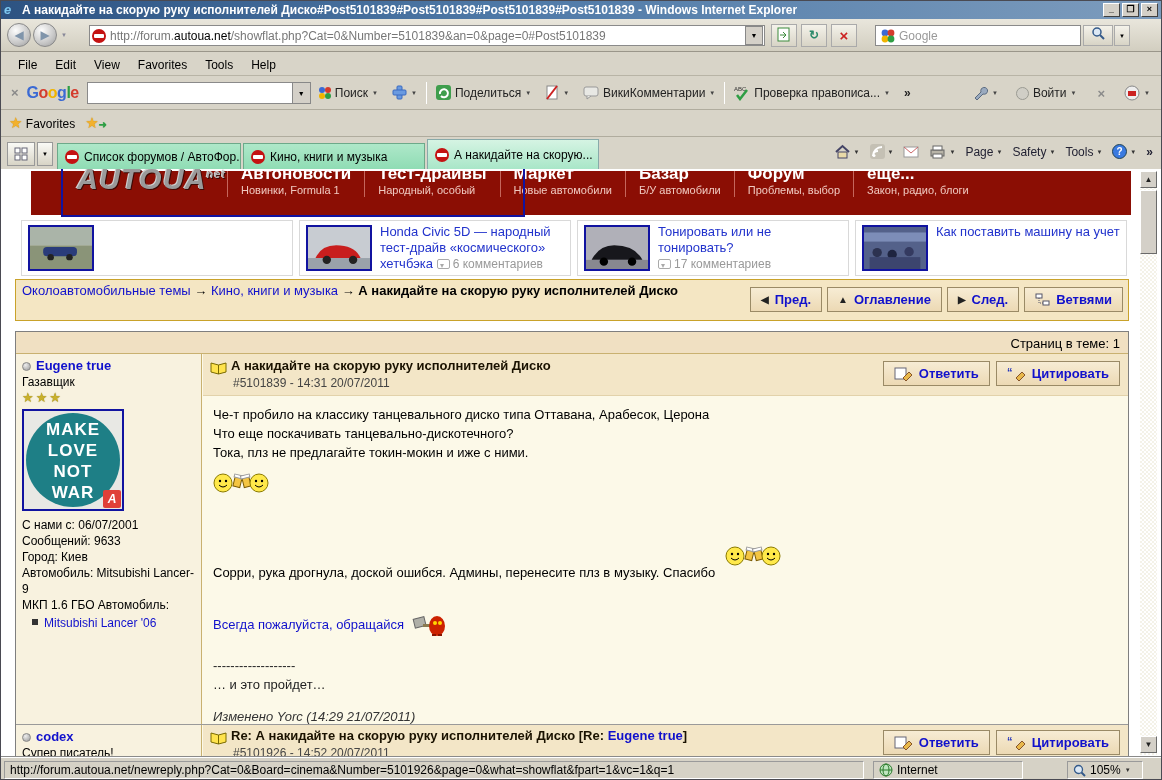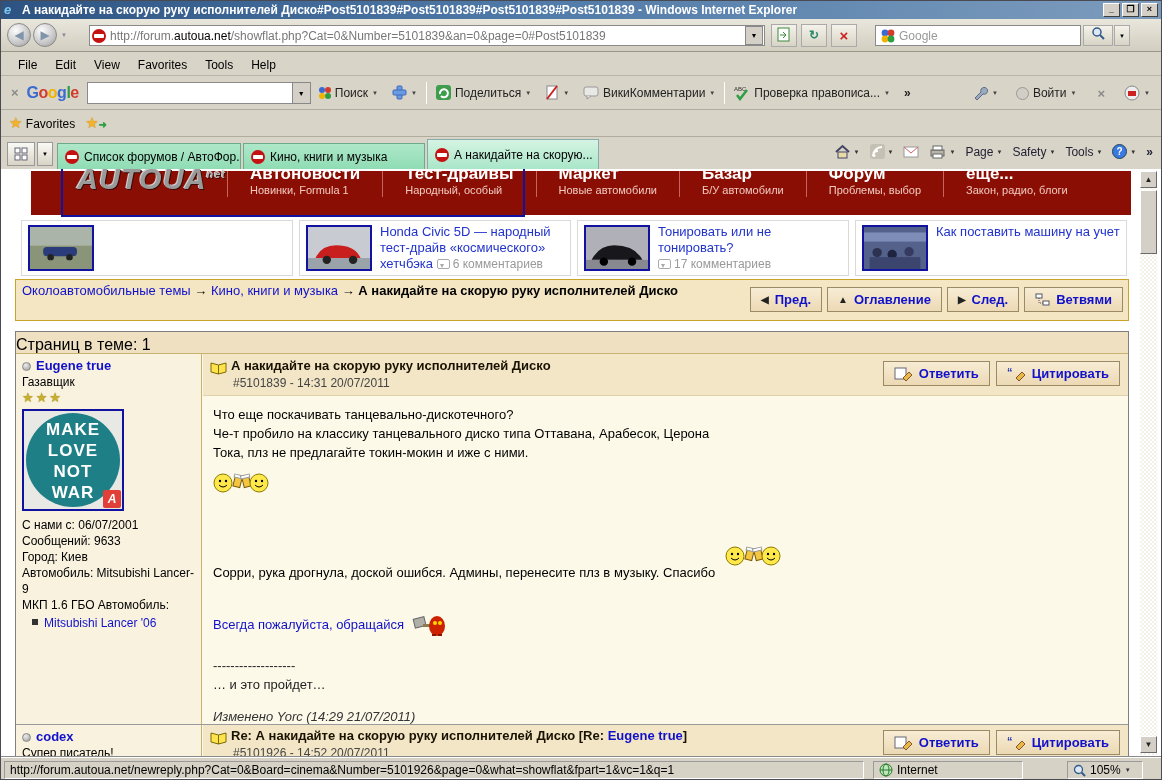--- a/index.html
+++ b/index.html
@@ -53,21 +53,21 @@
 .qdd{position:absolute;left:36px;top:5px;width:16px;height:24px;background:linear-gradient(#fafaf6,#d8d4c6);border:1px solid #999;font-size:6px;text-align:center;line-height:23px}
 .tab{position:absolute;top:6px;height:26px;border:1px solid #6da98a;border-bottom:none;background:linear-gradient(#aee8c9,#8fdcb4);display:flex;align-items:center;padding:0 7px;font-size:12px;white-space:nowrap;overflow:hidden}
 .tab.active{top:2px;height:30px;background:linear-gradient(#d5f4e3,#a9e6c8);border-color:#8aa}
 .cmds{position:absolute;right:8px;top:7px;display:flex;align-items:center;gap:10px;font-size:12px;color:#223}
 .cmd{display:flex;align-items:center;gap:3px}
 
 
 .page{top:168px;height:588px;background:#fff;overflow:hidden}
 .redband{position:absolute;left:30px;top:2px;width:1100px;height:44px;background:#8B0E04;overflow:hidden}
 .navrow{position:absolute;left:196px;top:0;display:flex}
-.navcol{border-left:1px solid rgba(255,190,180,.5);padding:0 22px}
+.navcol{border-left:1px solid rgba(255,190,180,.5);padding:0 13px}
 .navcol .t{margin-top:-7px;font-size:17px;font-weight:bold;color:#fff;line-height:20px}
 .navcol .s{font-size:11px;color:#f0c9c0;line-height:13px}
 .logobox{position:absolute;left:60px;top:-10px;width:464px;height:58px;border:2px solid #1113a0;z-index:5}
 .logotxt{position:absolute;left:14px;top:2px;font-size:29px;font-weight:bold;font-style:italic;color:#9a9a9a;text-shadow:1px 1px 0 #3c0a05,-1px -1px 0 #cfcfcf;letter-spacing:1px}
 .logosuf{font-size:11px;vertical-align:super;color:#b5b5b5}
 
 .newsrow{position:absolute;left:0;top:48px;width:1140px;height:62px;background:#fff}
 .card{position:absolute;top:3px;width:272px;height:56px;border:1px solid #d9d9d9;background:#fff;overflow:hidden}
 .thumb{position:absolute;left:6px;top:4px;width:66px;height:46px;border:2px solid #1113a0}
 .ctext{margin-left:80px;padding:3px 4px 0 0;font-size:13px;line-height:16px;color:#2233cc}
@@ -77,21 +77,21 @@
 
 .bcrow{position:absolute;left:14px;top:110px;width:1114px;height:42px;background:#F4E6C3;border:1px solid #C9A22A}
 .bctext{position:absolute;left:6px;top:2px;width:710px;font-size:13px;line-height:18px}
 .bctext a{color:#1111cc;text-decoration:none}
 .bcbtns{position:absolute;right:5px;top:7px;display:flex;gap:5px}
 .navbtn{height:25px;padding:0 10px;background:linear-gradient(#f7ecd4,#ecd9b4);border:1px solid #9a8a66;display:flex;align-items:center;gap:6px;color:#1111cc;font-weight:bold;font-size:13px}
 .tri{color:#222;font-size:10px}
 
 
 .thread{position:absolute;left:14px;top:162px;width:1114px;height:426px;border:1px solid #7f7f7f;background:#FCF9E8;overflow:hidden}
-.pagesrow{height:22px;background:#F0E0C2;border-bottom:1px solid #C9B170;font-size:16px;padding:4px 8px 0 0}
+.pagesrow{height:22px;background:#F0E0C2;border-bottom:1px solid #C9B170;font-size:13px;text-align:right;padding:4px 8px 0 0}
 .post1{position:absolute;top:22px;left:0;width:100%;height:370px}
 .post2{position:absolute;top:392px;left:0;width:100%;height:40px;border-top:1px solid #9a9a9a}
 .leftcol{position:absolute;left:0;top:0;width:186px;height:100%;background:#F8F2DF;border-right:1px solid #C9B170;padding:4px 6px;font-size:12px;line-height:16px}
 .rightcol{position:absolute;left:187px;right:0;top:0;height:100%}
 .titlerow{position:relative;height:42px;background:#F3E6C7;border-bottom:1px solid #e2d2aa}
 .ptitle{position:absolute;left:28px;top:4px;font-size:13px;font-weight:bold;color:#1a1200}
 .pmeta{position:absolute;left:30px;top:22px;font-size:12px;color:#444}
 .pbtns{position:absolute;right:8px;top:7px;display:flex;gap:6px}
 .bodyarea{position:absolute;top:42px;left:0;right:0;bottom:0;background:#FCF9E8;padding:9px 10px;font-size:13px;line-height:19px}
 .udot{display:inline-block;width:9px;height:9px;border-radius:50%;background:radial-gradient(circle at 35% 30%,#eee,#999);border:1px solid #888;margin-right:5px;vertical-align:-1px}
@@ -492,22 +492,22 @@
               <span class="navbtn">
                 <svg width="19" height="15">
                     <text x="0" y="10" font-size="11" fill="#2233bb" font-weight="bold">“</text>
                     <path d="M9 12 L15 6 L18 9 L12 15 Z" fill="#e8b84b" stroke="#86542a"></path>
                   </svg>
                 <span>Цитировать</span>
                 </span>
             </span>
           </div>
           <div class="bodyarea">
+            <div>Че-т пробило на классику танцевального диско типа Оттавана, Арабесок, Церона</div>
             <div>Что еще поскачивать танцевально-дискотечного?</div>
-            <div>Че-т пробило на классику танцевального диско типа Оттавана, Арабесок, Церона</div>
             <div>Тока, плз не предлагайте токин-мокин и иже с ними.</div>
             <div style="margin-top:8px">
               <svg width="56" height="24">
                   <circle cx="10" cy="13" r="9" fill="#ffe94a" stroke="#8a7a00"></circle>
                   <circle cx="7" cy="11" r="1.2" fill="#000"></circle>
                   <circle cx="13" cy="11" r="1.2" fill="#000"></circle>
                   <path d="M6 15 q4 4 8 0" stroke="#000" fill="none"></path>
                   <g transform="rotate(14 25 12)">
                     <rect x="21" y="7" width="7" height="10" fill="#f4c542" stroke="#7a5a00"></rect>
                     <rect x="20" y="5" width="9" height="3" fill="#fff" stroke="#999"></rect>

